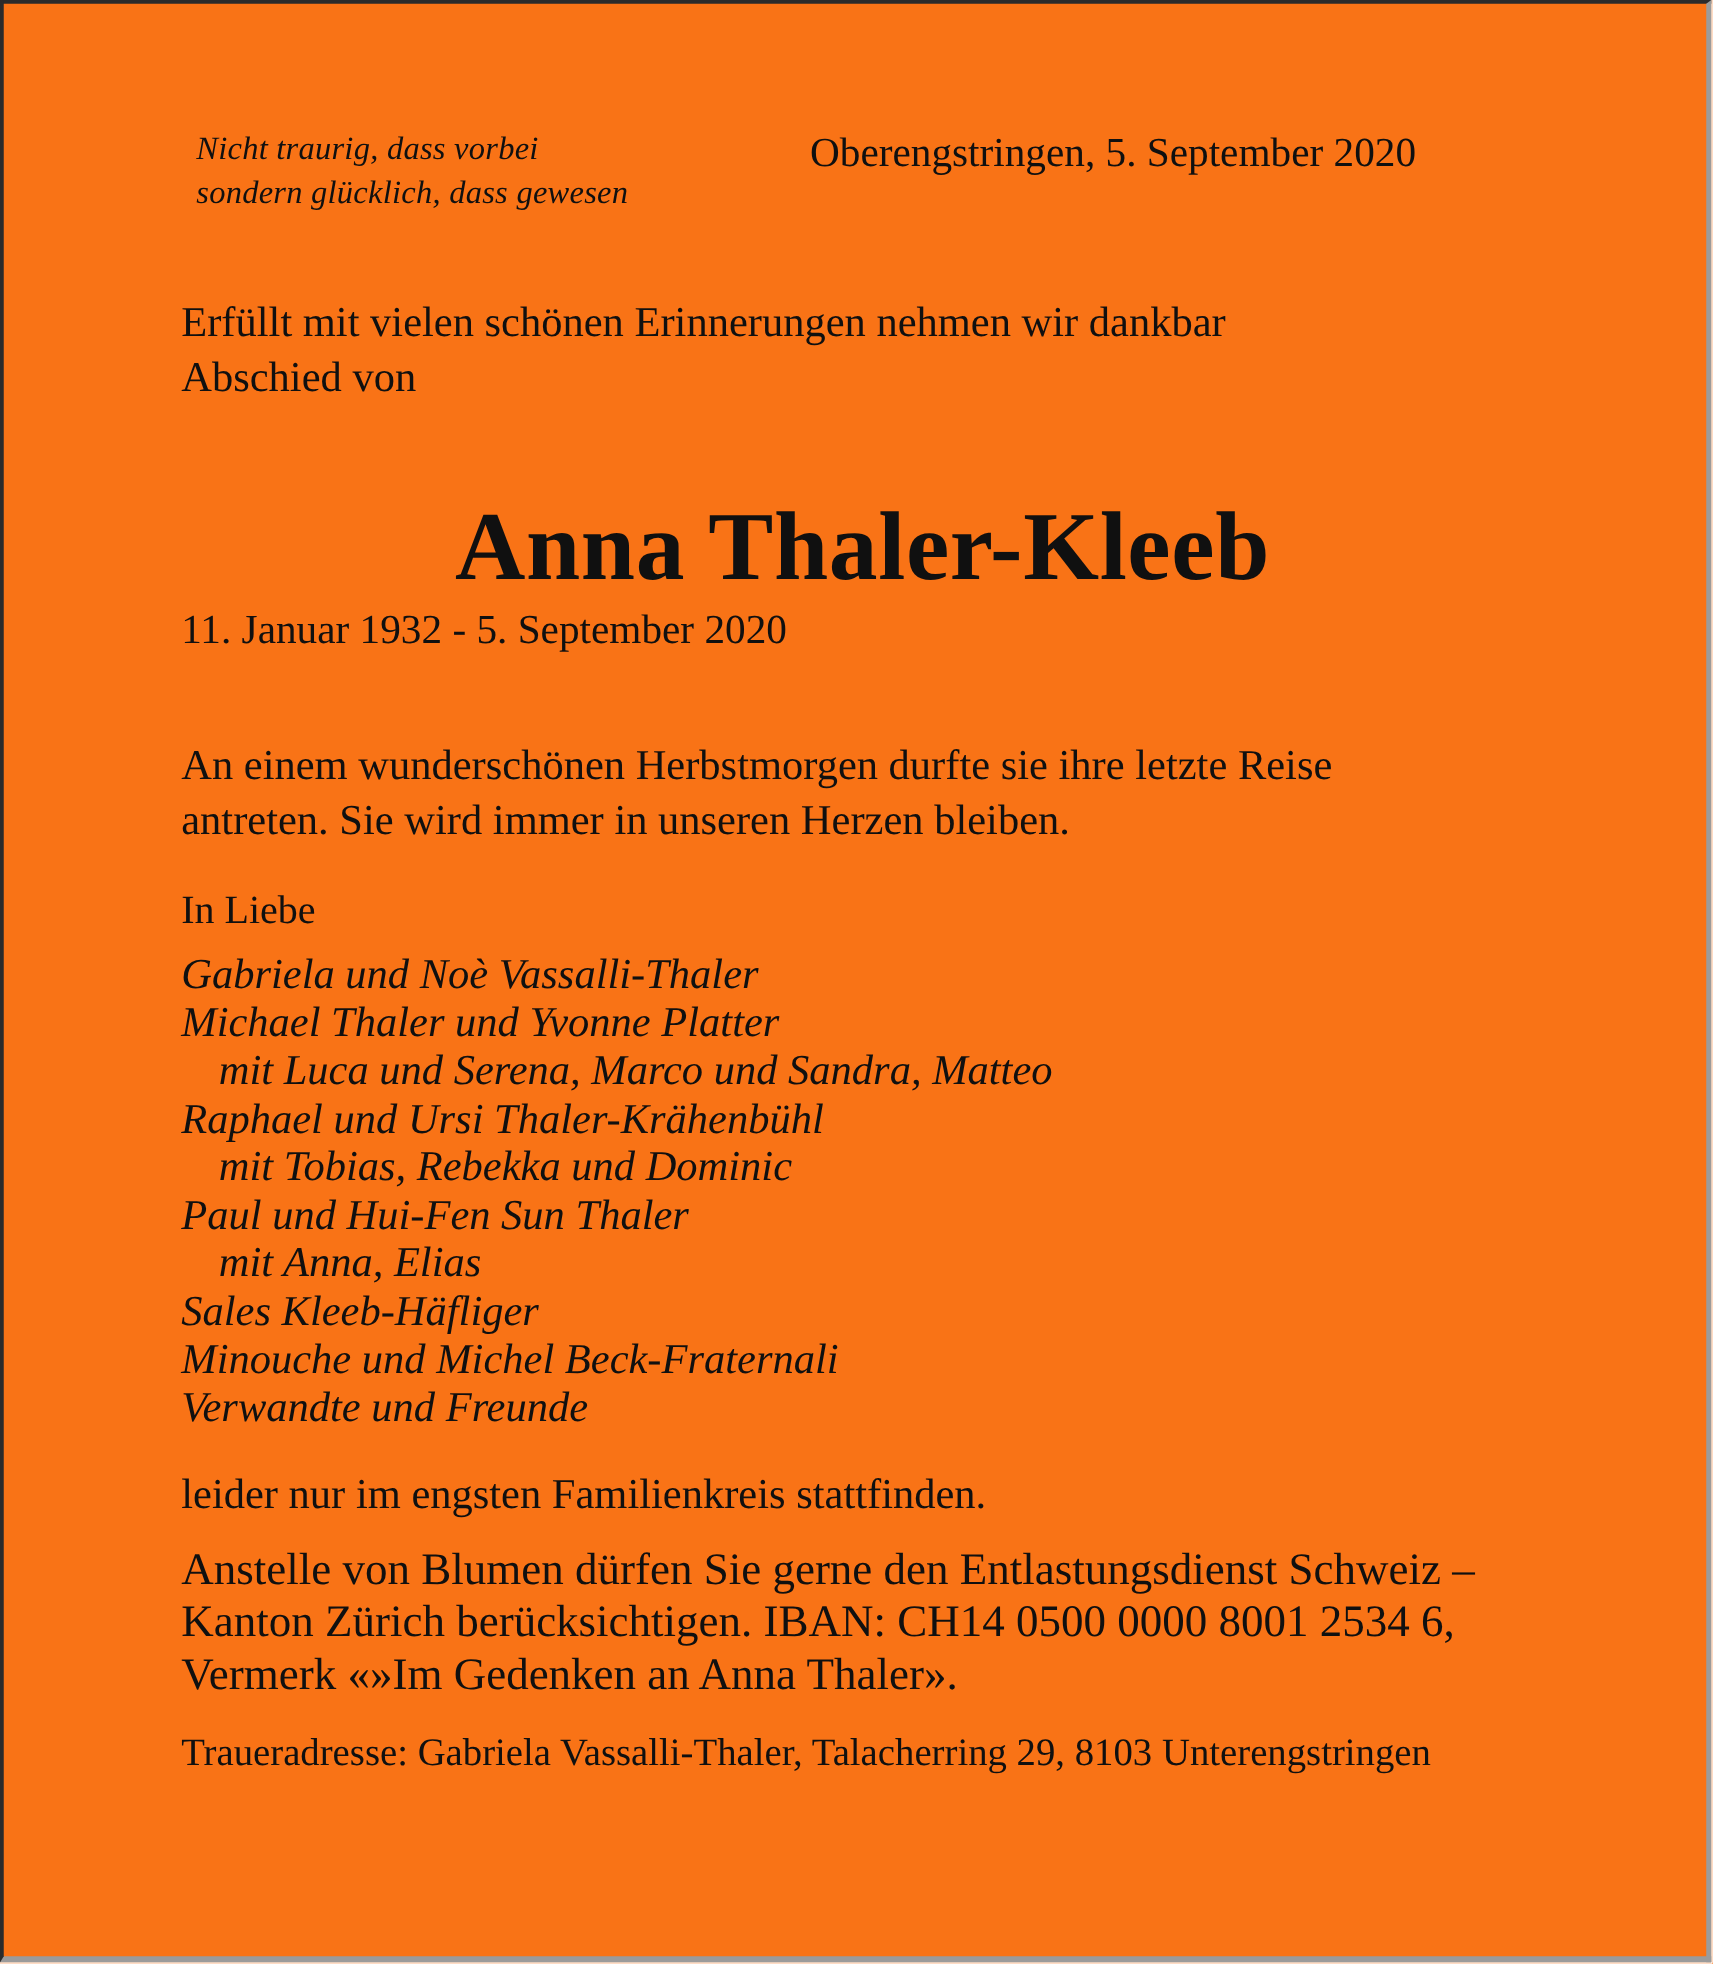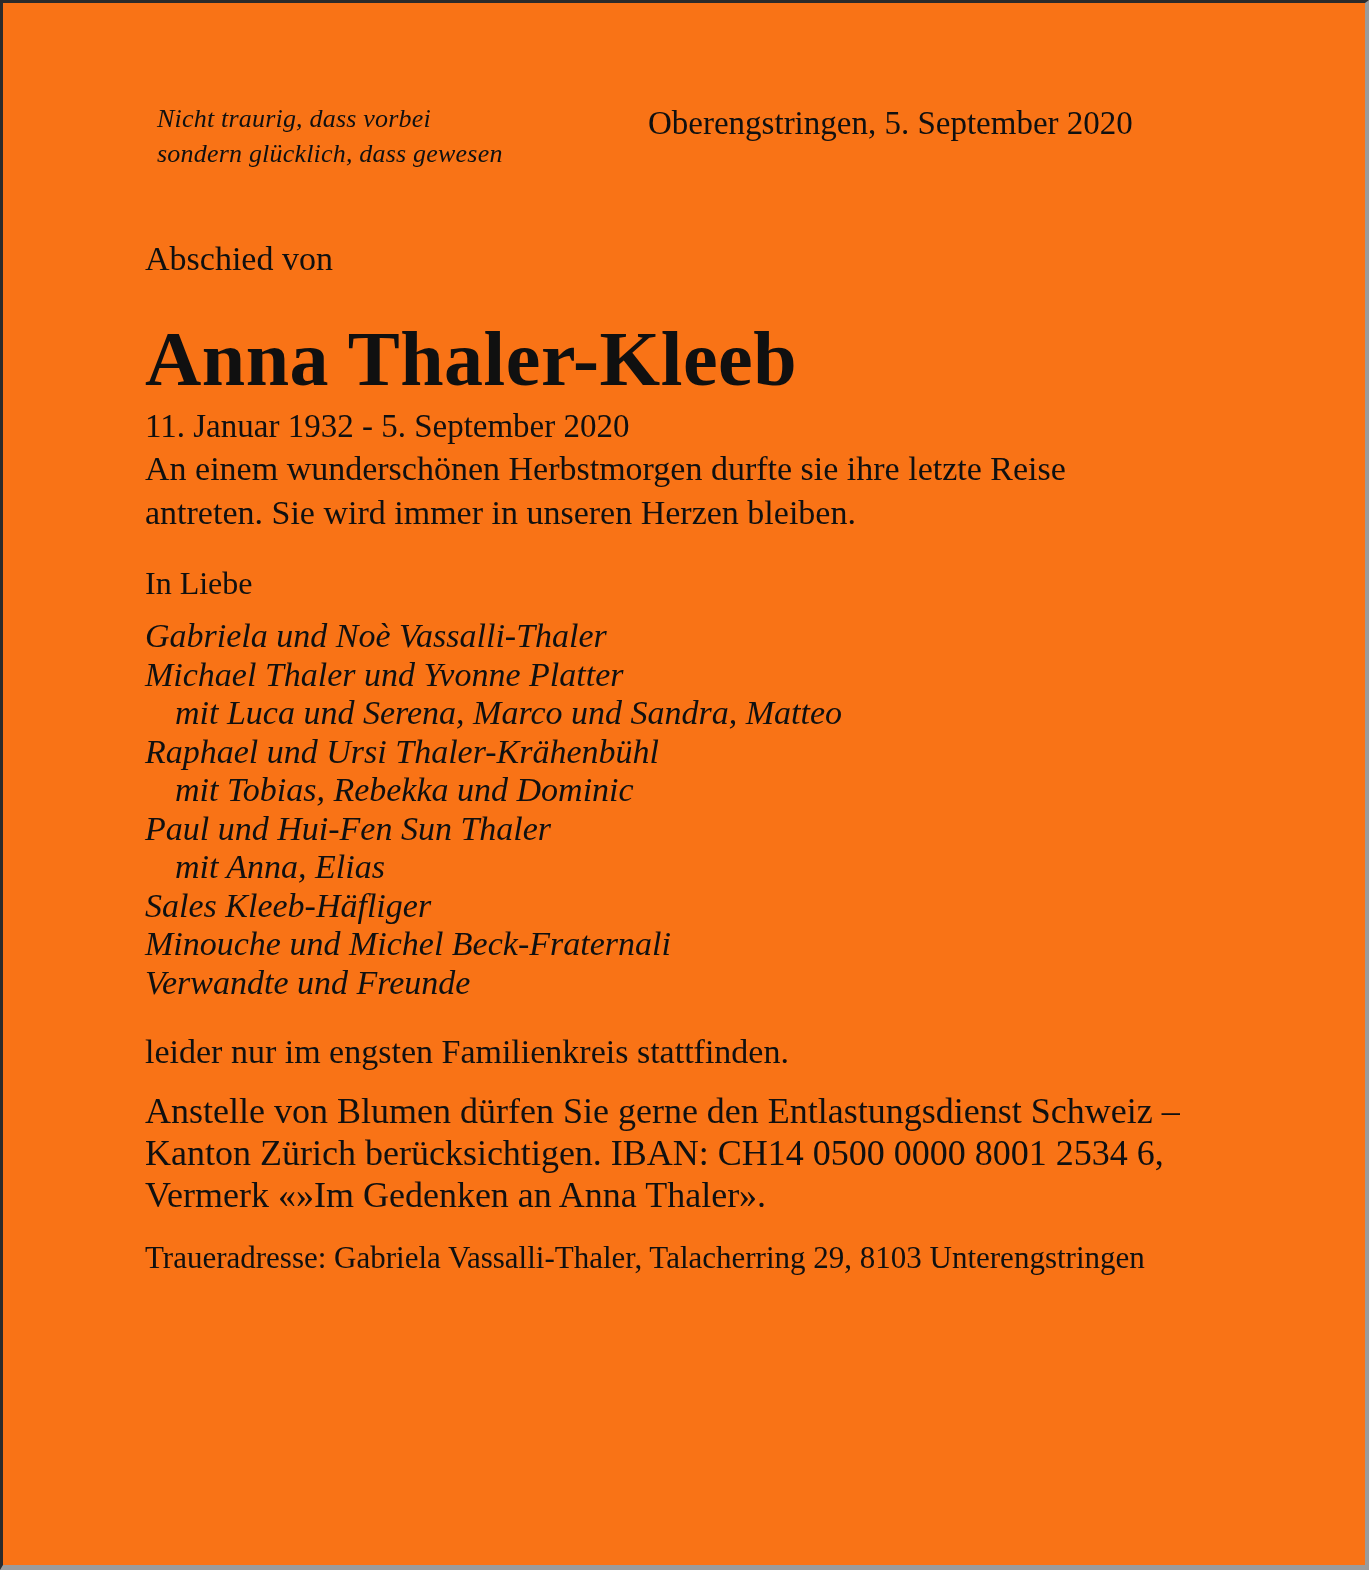--- a/index.html
+++ b/index.html
@@ -45,34 +45,35 @@
     font-size: 33px;
     line-height: 40px;
     white-space: nowrap;
   }
   .intro {
     margin-top: 66px;
     font-size: 34px;
     line-height: 44px;
   }
   .name {
-    margin-top: 32px;
-    text-align: left;
+    margin-top: 66px;
+    text-align: center;
     font-size: 78px;
     line-height: 92px;
     font-weight: bold;
     letter-spacing: 0.5px;
   }
   .life-dates {
     margin-top: 0px;
     text-align: left;
     font-size: 33px;
     line-height: 42px;
   }
   .tribute {
+    margin-top: 66px;
     font-size: 34px;
     line-height: 44px;
   }
   .in-liebe {
     margin-top: 28px;
     font-size: 32px;
     line-height: 40px;
   }
   .mourners {
     margin-top: 14px;
@@ -109,20 +110,21 @@
 
     <div class="header-row">
       <div class="epigraph">
         <span class="line">Nicht traurig, dass vorbei</span>
         <span class="line">sondern glücklich, dass gewesen</span>
       </div>
       <div class="dateline">Oberengstringen, 5. September 2020</div>
     </div>
 
     <div class="intro">
+      <span class="line">Erfüllt mit vielen schönen Erinnerungen nehmen wir dankbar</span>
       <span class="line">Abschied von</span>
     </div>
 
     <div class="name">Anna Thaler-Kleeb</div>
 
     <div class="life-dates">11. Januar 1932 - 5. September 2020</div>
 
     <div class="tribute">
       <span class="line">An einem wunderschönen Herbstmorgen durfte sie ihre letzte Reise</span>
       <span class="line">antreten. Sie wird immer in unseren Herzen bleiben.</span>

